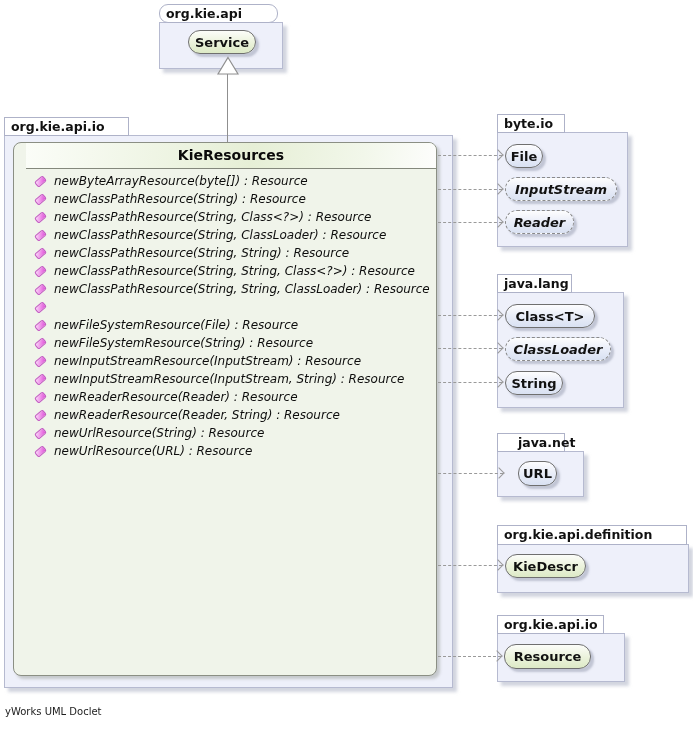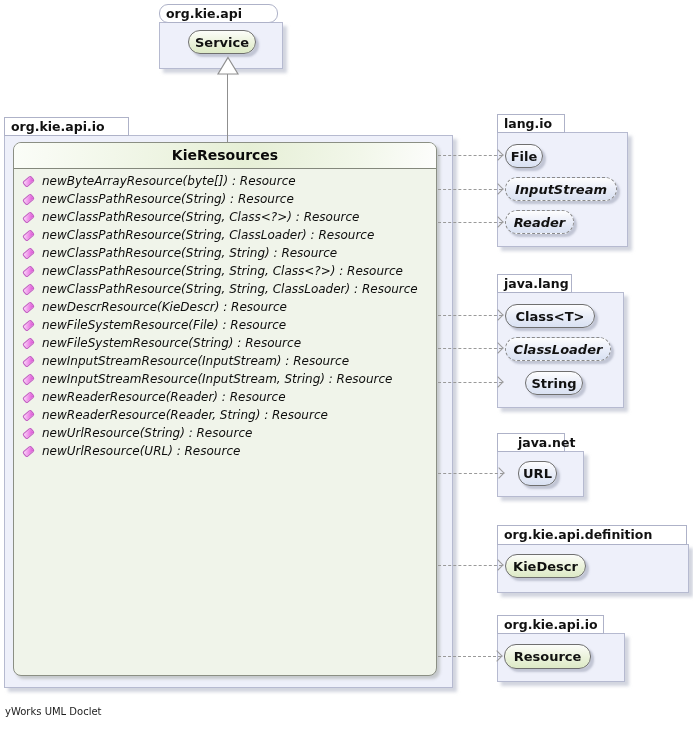--- a/index.html
+++ b/index.html
@@ -78,21 +78,21 @@
   <svg class="tri" style="left:217px; top:56px;" width="22" height="19" viewBox="0 0 22 19">
     <polygon points="11,1.5 21,18 1,18" fill="#ffffff" stroke="#8f8f8f" stroke-width="1.2"></polygon>
   </svg>
   <div class="vline" style="left:227px; top:74px; height:68px;"></div>
 
   <div class="pbody" style="left:4px; top:135px; width:449px; height:553px;"></div>
   <div class="tab" style="left:4px; top:117px; width:125px; height:19px;">
     <span>org.kie.api.io</span>
   </div>
 
-  <div class="node" style="left:13px; top:142px; width:424px; height:534px;">
+  <div class="node" style="left:13px; top:142px; width:424px; height:534px;padding-left:12px;">
     <div class="node-title">KieResources</div>
     <div class="mlist">
       <div class="mrow">
           <span class="micon"></span>
           <span class="mtext">newByteArrayResource(byte[]) : Resource</span>
         </div>
       <div class="mrow">
           <span class="micon"></span>
           <span class="mtext">newClassPathResource(String) : Resource</span>
         </div>
@@ -111,21 +111,20 @@
       <div class="mrow">
           <span class="micon"></span>
           <span class="mtext">newClassPathResource(String, String, Class&lt;?&gt;) : Resource</span>
         </div>
       <div class="mrow">
           <span class="micon"></span>
           <span class="mtext">newClassPathResource(String, String, ClassLoader) : Resource</span>
         </div>
       <div class="mrow">
           <span class="micon"></span>
-          <span class="mtext">newDescrResource(KieDescr) : Resource</span>
         </div>
       <div class="mrow">
           <span class="micon"></span>
           <span class="mtext">newFileSystemResource(File) : Resource</span>
         </div>
       <div class="mrow">
           <span class="micon"></span>
           <span class="mtext">newFileSystemResource(String) : Resource</span>
         </div>
       <div class="mrow">
@@ -150,21 +149,21 @@
         </div>
       <div class="mrow">
           <span class="micon"></span>
           <span class="mtext">newUrlResource(URL) : Resource</span>
         </div>
     </div>
   </div>
 
   <div class="pbody" style="left:497px; top:132px; width:131px; height:115px;"></div>
   <div class="tab" style="left:497px; top:114px; width:68px; height:19px;">
-    <span>lang.io</span>
+    <span>byte.io</span>
   </div>
   <div class="chip blue" style="left:505px; top:144px; width:38px; height:24px;">
     <span>File</span>
   </div>
   <div class="chip blue dashed" style="left:505px; top:177px; width:112px; height:24px;">
     <span>InputStream</span>
   </div>
   <div class="chip blue dashed" style="left:505px; top:210px; width:69px; height:24px;">
     <span>Reader</span>
   </div>
@@ -172,21 +171,21 @@
   <div class="pbody" style="left:497px; top:292px; width:127px; height:116px;"></div>
   <div class="tab" style="left:497px; top:274px; width:75px; height:19px;">
     <span>java.lang</span>
   </div>
   <div class="chip blue" style="left:505px; top:304px; width:90px; height:24px;">
     <span>Class&lt;T&gt;</span>
   </div>
   <div class="chip blue dashed" style="left:505px; top:337px; width:106px; height:24px;">
     <span>ClassLoader</span>
   </div>
-  <div class="chip blue" style="left:505px; top:371px; width:58px; height:24px;margin-left:20px;">
+  <div class="chip blue" style="left:505px; top:371px; width:58px; height:24px;">
     <span>String</span>
   </div>
 
   <div class="pbody" style="left:497px; top:451px; width:87px; height:46px;"></div>
   <div class="tab" style="left:497px; top:433px; width:68px; height:19px;padding-left:20px;">
     <span>java.net</span>
   </div>
   <div class="chip blue" style="left:518px; top:461px; width:39px; height:25px;">
     <span>URL</span>
   </div>

